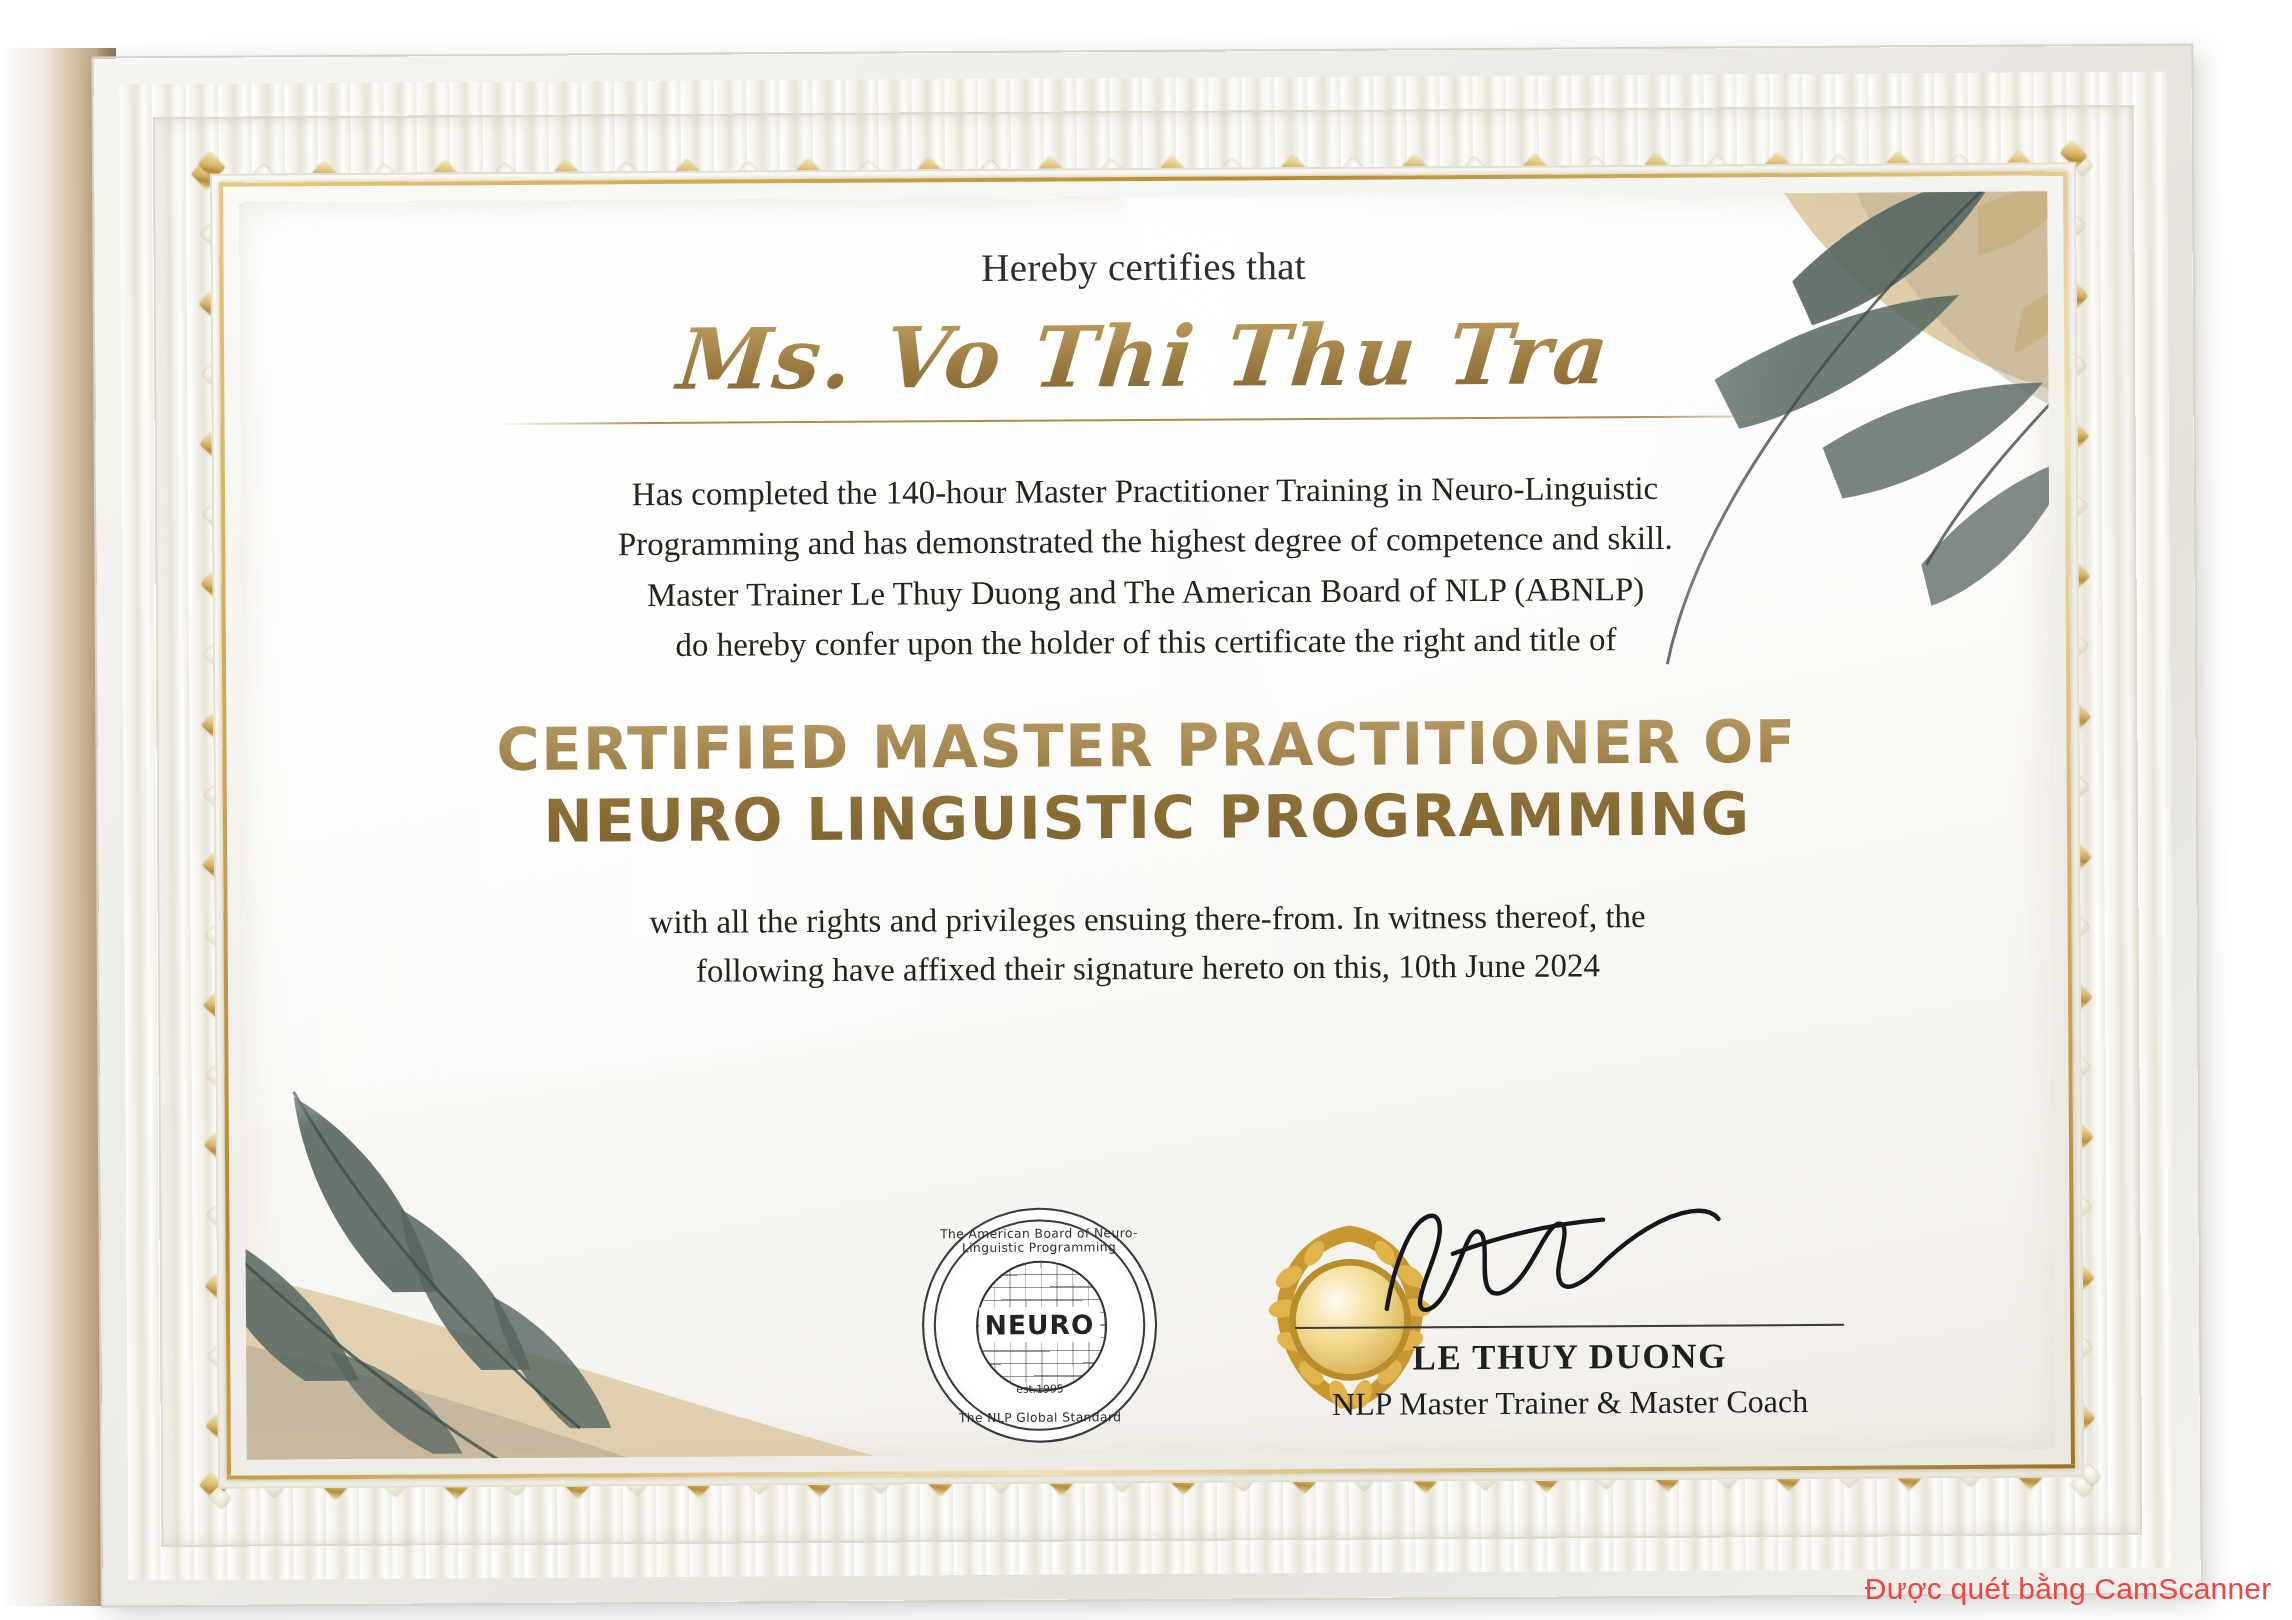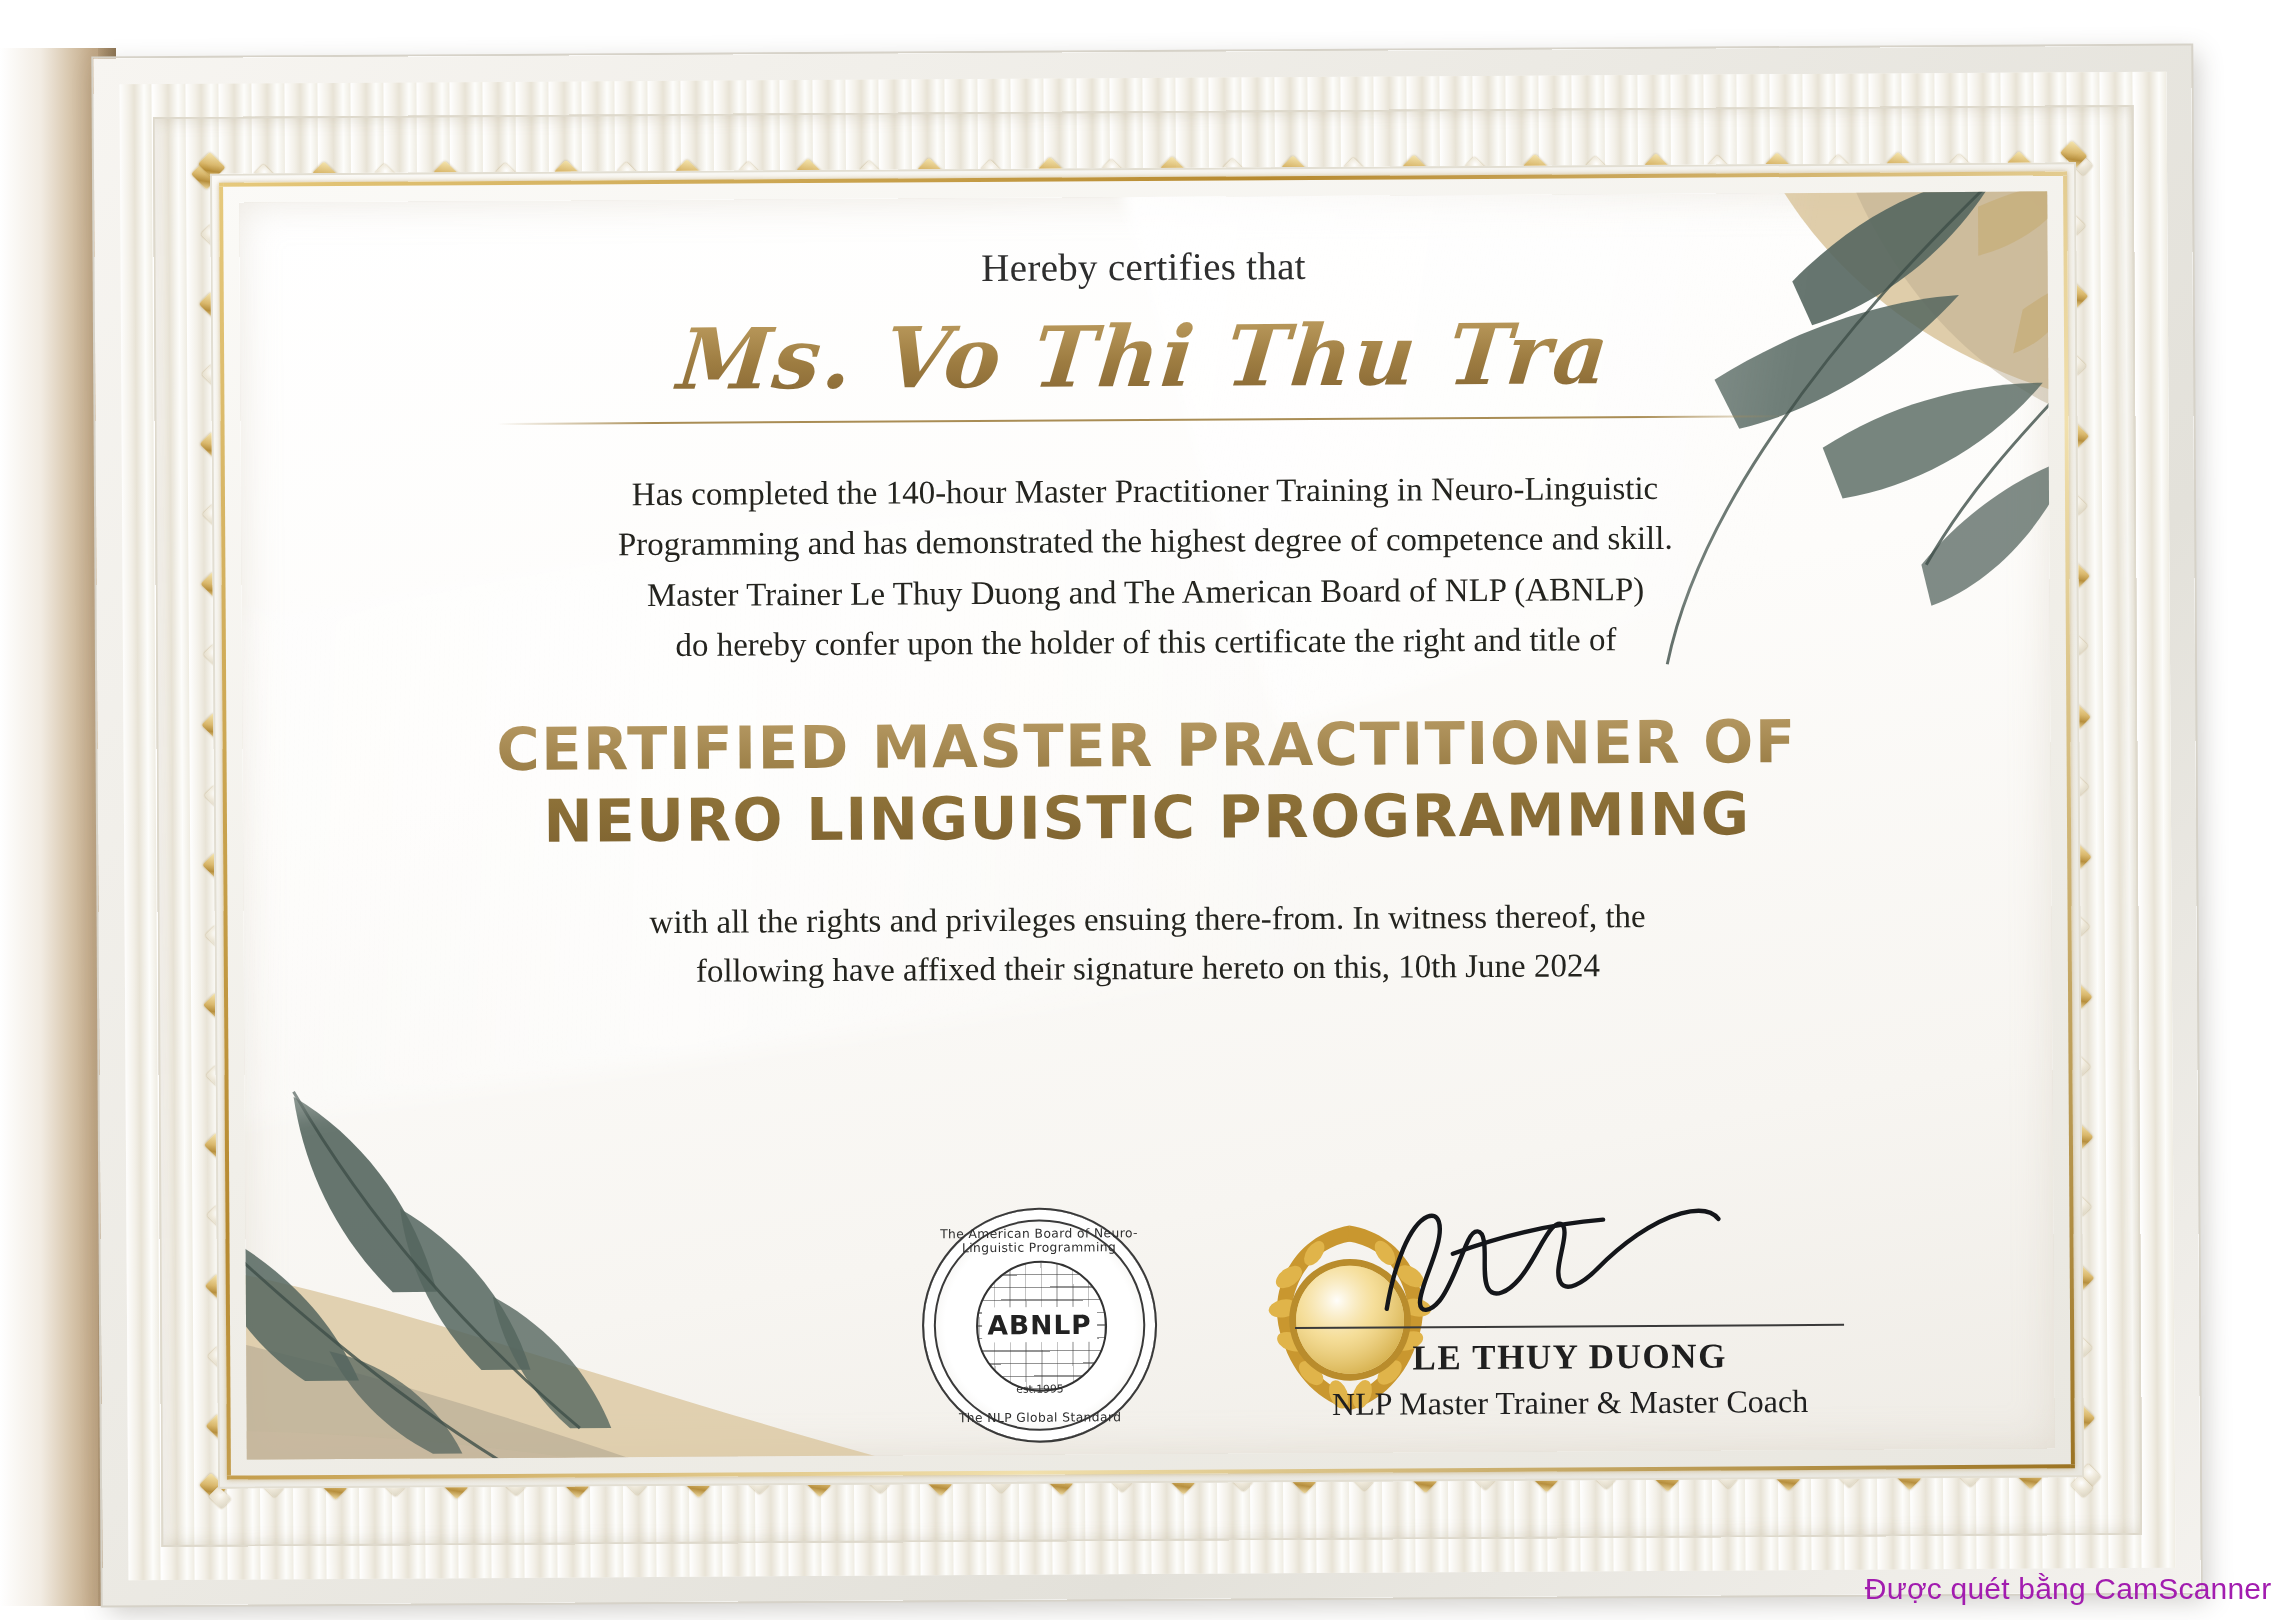--- a/index.html
+++ b/index.html
@@ -283,21 +283,21 @@
     color: #1f1f1f;
   }
 
   
   .watermark {
     position: absolute;
     right: 21.6px;
     bottom: 13.7px;
     font-family: "Liberation Sans", sans-serif;
     font-size: 30px;
-    color: #a21caf;
+    color: #ef4444;
     letter-spacing: 0.2px;
   }
 </style>
 </head>
 <body>
 
 <div class="scan-page">
 
   <div class="wall-left"></div>
 
@@ -485,21 +485,21 @@
           <span class="ln">with all the rights and privileges ensuing there-from. In witness thereof, the</span>
           <span class="ln">following have affixed their signature hereto on this, 10th June 2024</span>
         </div>
       </div>
 
       <div class="seal-row">
 
         <div class="abnlp-seal">
           <div class="seal-arc-top">The American Board of Neuro-Linguistic Programming</div>
           <div class="abnlp-globe"></div>
-          <div class="abnlp-word">ABNLP</div>
+          <div class="abnlp-word">NEURO</div>
           <div class="seal-est">est.1995</div>
           <div class="seal-arc-bottom">The NLP Global Standard</div>
         </div>
 
         <svg class="laurel-seal" viewBox="0 0 212 212">
           <g fill="#c9972f">
             <path d="M106 8 C70 14 44 38 34 74 C30 90 31 108 37 124 L52 116 C46 100 46 84 52 70 C62 44 82 28 108 24 Z"></path>
             <path d="M106 8 C142 14 168 38 178 74 C182 90 181 108 175 124 L160 116 C166 100 166 84 160 70 C150 44 130 28 104 24 Z"></path>
             <path d="M37 124 C48 162 76 188 106 196 L106 180 C82 172 60 152 50 118 Z"></path>
             <path d="M175 124 C164 162 136 188 106 196 L106 180 C130 172 152 152 162 118 Z"></path>

